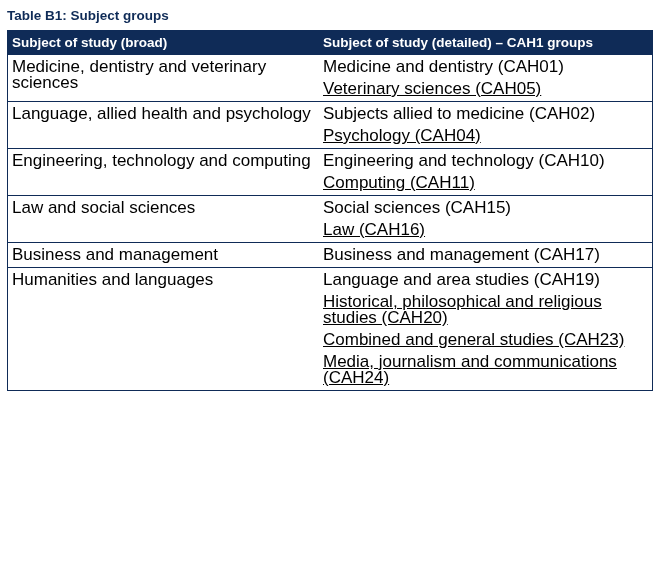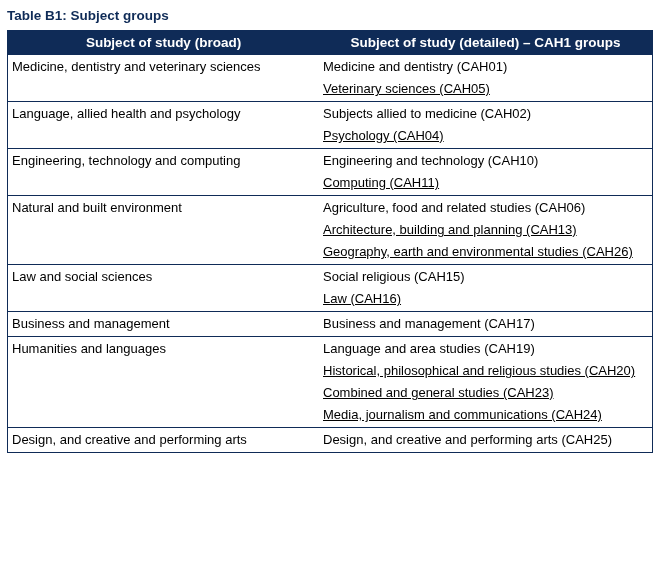--- a/index.html
+++ b/index.html
@@ -27,30 +27,30 @@
     border-collapse: collapse;
     table-layout: fixed;
     width: 646px;
     border: 1px solid #0f2b57;
   }
   table.subject-table th {
     background: #0f2b57;
     color: #ffffff;
     font-size: 13.5px;
     font-weight: bold;
-    text-align: center;
+    text-align: left;
     line-height: 16px;
     padding: 4px 4px 3px 4px;
   }
   table.subject-table th.col-broad { width: 303px; }
   table.subject-table td {
     border-top: 1px solid #0f2b57;
     vertical-align: top;
     color: #000000;
-    font-size: 13px;
+    font-size: 17px;
     line-height: 16px;
     padding: 4px 4px 4px 4px;
   }
   table.subject-table td.detail-cell { padding-right: 14px; }
   .detail-item { margin: 0; }
   .detail-item + .detail-item { margin-top: 6px; text-decoration: underline; }
 </style>
 </head>
 <body>
 
@@ -80,50 +80,36 @@
           </td>
         </tr>
         <tr>
           <td class="broad-cell">Engineering, technology and computing</td>
           <td class="detail-cell">
             <div class="detail-item">Engineering and technology (CAH10)</div>
             <div class="detail-item">Computing (CAH11)</div>
           </td>
         </tr>
         <tr>
-          <td class="broad-cell">Natural and built environment</td>
-          <td class="detail-cell">
-            <div class="detail-item">Agriculture, food and related studies (CAH06)</div>
-            <div class="detail-item">Architecture, building and planning (CAH13)</div>
-            <div class="detail-item">Geography, earth and environmental studies (CAH26)</div>
-          </td>
-        </tr>
-        <tr>
           <td class="broad-cell">Law and social sciences</td>
           <td class="detail-cell">
-            <div class="detail-item">Social religious (CAH15)</div>
+            <div class="detail-item">Social sciences (CAH15)</div>
             <div class="detail-item">Law (CAH16)</div>
           </td>
         </tr>
         <tr>
           <td class="broad-cell">Business and management</td>
           <td class="detail-cell">
             <div class="detail-item">Business and management (CAH17)</div>
           </td>
         </tr>
         <tr>
           <td class="broad-cell">Humanities and languages</td>
           <td class="detail-cell">
             <div class="detail-item">Language and area studies (CAH19)</div>
             <div class="detail-item">Historical, philosophical and religious studies (CAH20)</div>
             <div class="detail-item">Combined and general studies (CAH23)</div>
             <div class="detail-item">Media, journalism and communications (CAH24)</div>
           </td>
         </tr>
-        <tr>
-          <td class="broad-cell">Design, and creative and performing arts</td>
-          <td class="detail-cell">
-            <div class="detail-item">Design, and creative and performing arts (CAH25)</div>
-          </td>
-        </tr>
       </tbody>
   </table>
 </div>
 
 </body></html>

